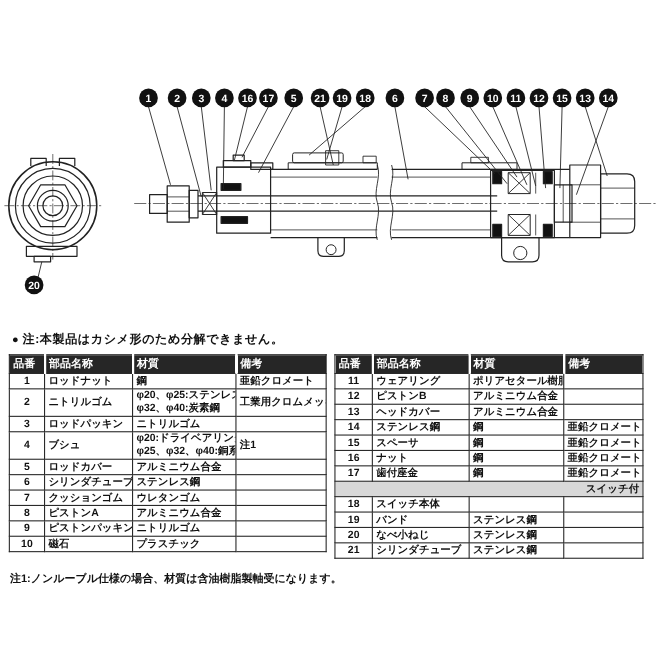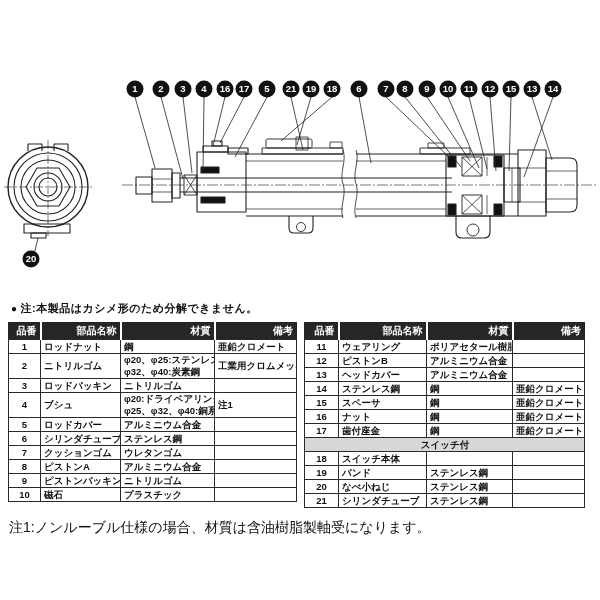--- a/index.html
+++ b/index.html
@@ -8,31 +8,31 @@
     font-family:"Liberation Sans","DejaVu Sans",sans-serif;color:#111;
   }
   .diagram-wrap{position:absolute;top:0;left:0;width:600px;height:300px}
   .note-top{position:absolute;top:301px;left:11px;font-size:11px;font-weight:bold;letter-spacing:0.5px;white-space:nowrap}
   .note-top .bullet{font-size:10px;margin-right:3px}
   .tables{position:absolute;top:322px;left:0;width:600px}
   table{border-collapse:collapse;table-layout:fixed;position:absolute;top:0;background:#fff;border:1px solid #222}
   #left-table{left:8px;width:288px}
   #right-table{left:304px;width:280px}
   th{
-    background:#262626;color:#fff;font-size:10px;font-weight:bold;text-align:right;
+    background:#262626;color:#fff;font-size:10px;font-weight:bold;text-align:left;
     padding:1px 3px;border-right:2px solid #fff;height:12px;white-space:nowrap;overflow:hidden
   }
   th:last-child{border-right:none}
   td{
     border:1px solid #2a2a2a;font-size:9.5px;font-weight:bold;line-height:12px;
     padding:0 3px;height:13px;white-space:nowrap;overflow:hidden;vertical-align:middle
   }
   td.c-no{text-align:center;padding:0 1px}
-  tr.section-row td{background:#d8d8d8;text-align:center;padding-left:4px}
-  .note-bottom{position:absolute;top:519px;left:9px;font-size:14px;font-weight:normal;white-space:nowrap}
+  tr.section-row td{background:#d8d8d8;text-align:right;padding-left:4px}
+  .note-bottom{position:absolute;top:519px;left:9px;font-size:10px;font-weight:bold;white-space:nowrap}
   svg text.balloon-num{font-family:"Liberation Sans","DejaVu Sans",sans-serif;font-weight:bold;fill:#fff}
 </style>
 </head>
 <body>
 
 <div class="diagram-wrap">
 <svg id="dsvg" width="600" height="300" viewBox="0 0 600 300">
   <g stroke="#222" fill="none" stroke-width="1.1" stroke-linejoin="round">
 
     <line x1="4" y1="187" x2="93" y2="187" stroke-width="0.6" stroke-dasharray="9 2 2 2"></line>

